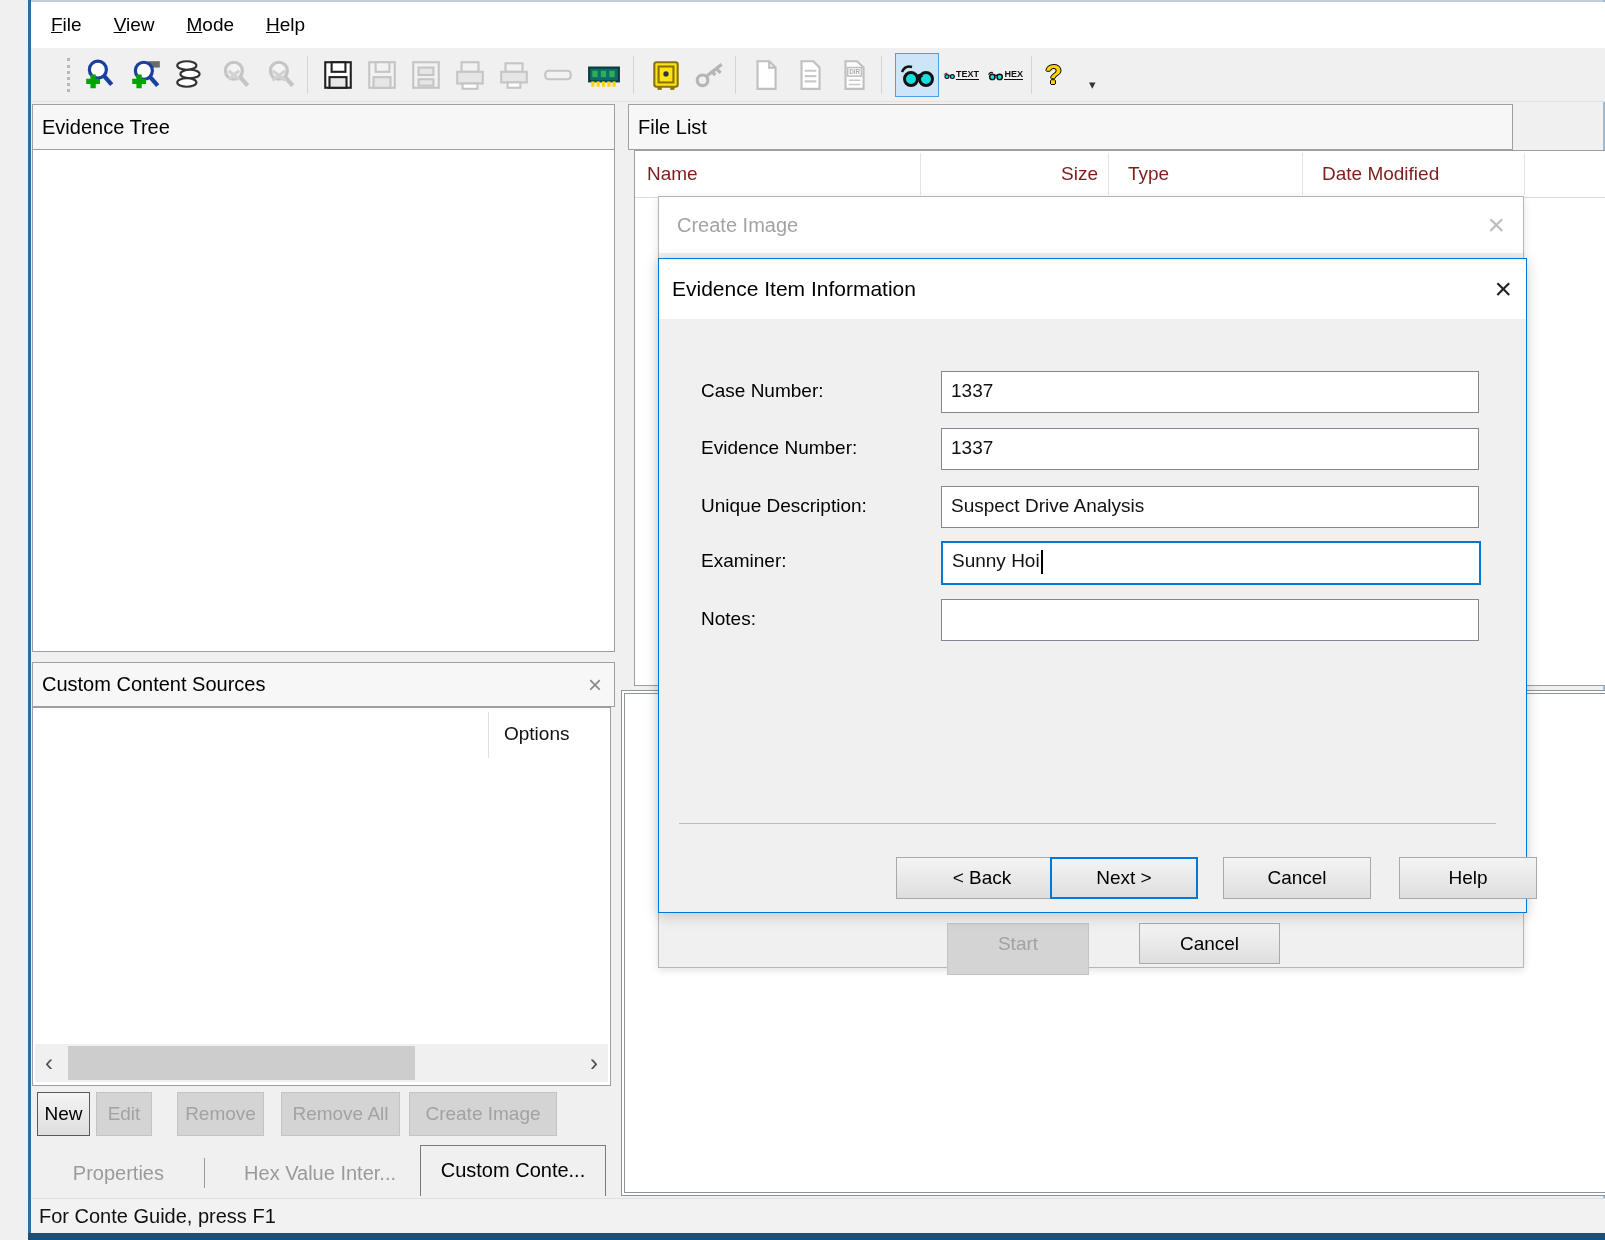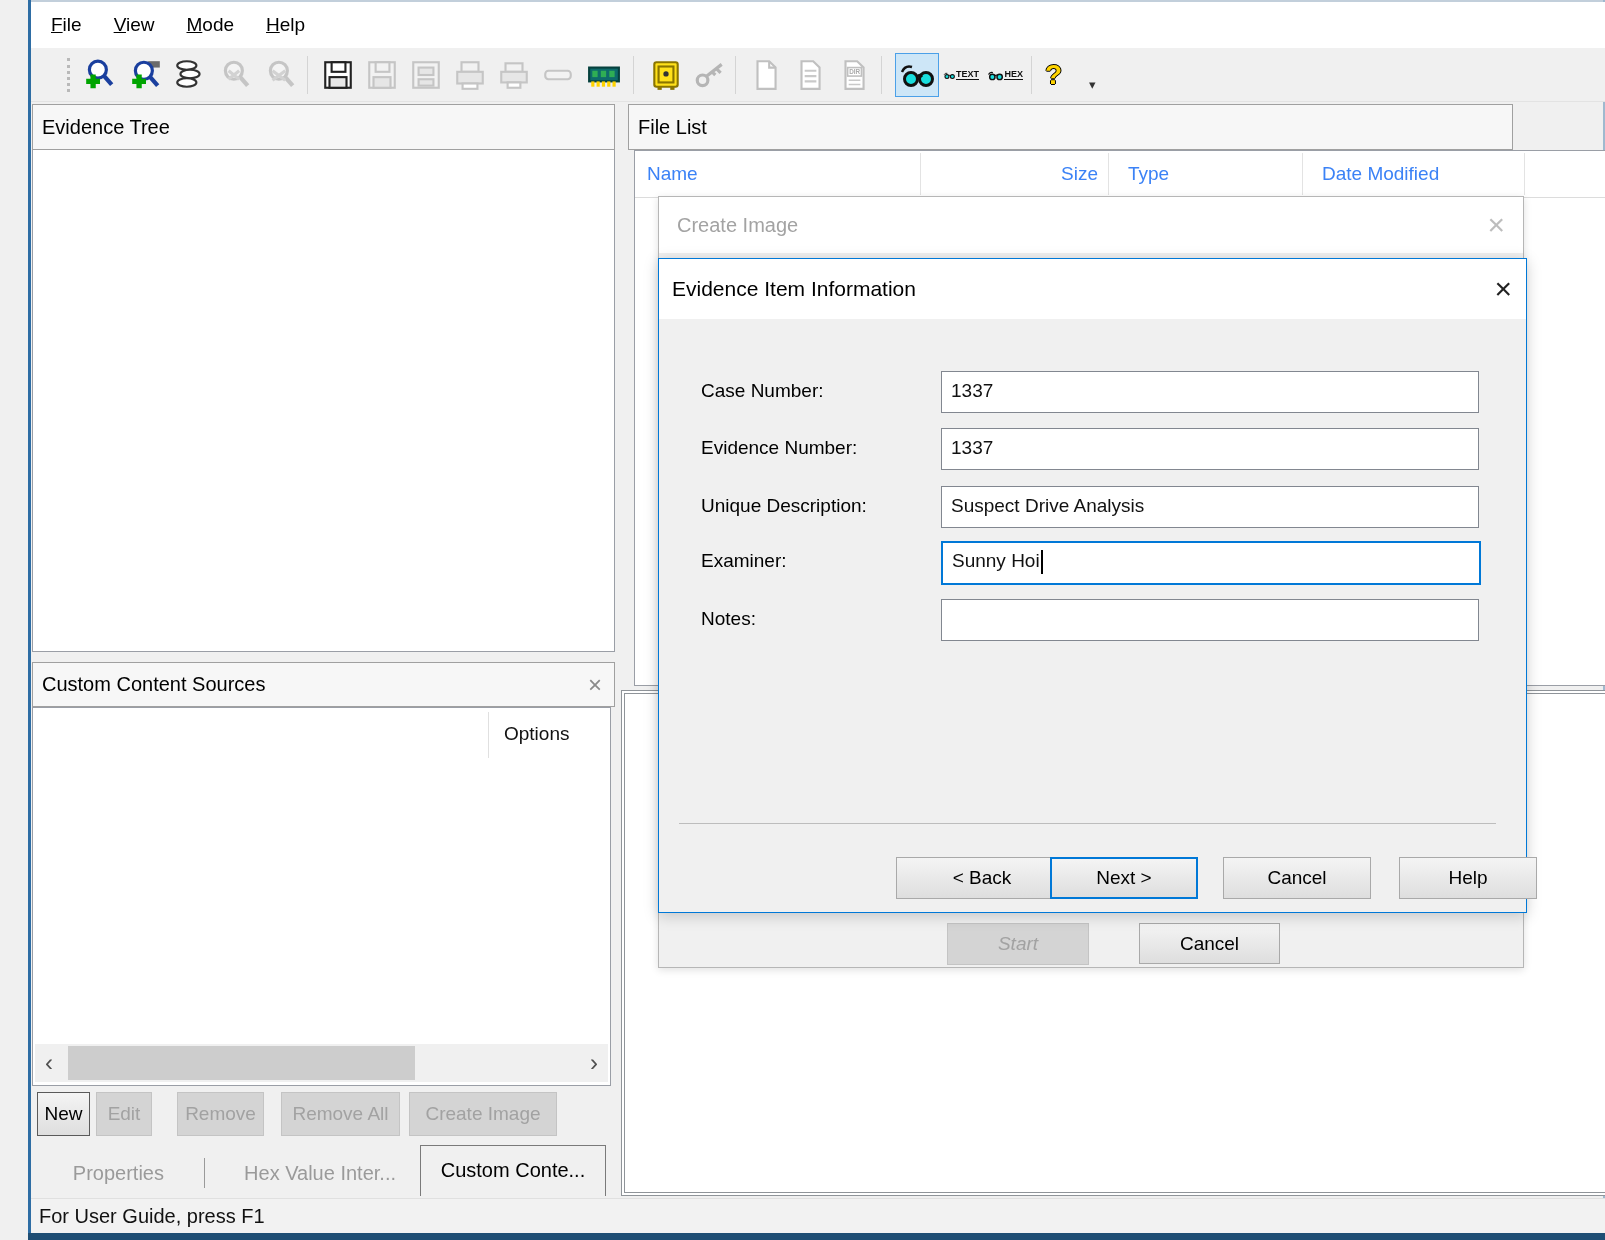--- a/index.html
+++ b/index.html
@@ -36,21 +36,21 @@
   .panel-hdr{background:#f7f7f7;border:1px solid #a0a0a0;font-size:20px;display:flex;align-items:center;
              padding-left:9px;color:#000;}
   .evtree-hdr{left:4px;top:104px;width:583px;height:46px;}
   .filelist-hdr{left:600px;top:104px;width:885px;height:46px;}
   .white-body{background:#ffffff;border:1px solid #9a9ea6;}
   .evtree-body{left:4px;top:150px;width:583px;height:502px;border-top:none;}
 
   
   .filelist-area{left:606px;top:150px;width:997px;height:536px;background:#fff;border:1px solid #9a9ea6;}
   .fl-colrow{left:0;top:0;width:100%;height:46px;background:#fff;border-bottom:1px solid #dcdcdc;font-size:19px;}
-  .fl-col{position:absolute;top:0;height:46px;line-height:46px;color:#3b82f6;}
+  .fl-col{position:absolute;top:0;height:46px;line-height:46px;color:#7f1d1d;}
   .fl-div{position:absolute;top:2px;width:1px;height:42px;background:#e3e3e3;}
 
   
   .viewer-panel{left:593px;top:690px;width:1009px;height:506px;background:#fff;border:4px double #8f9499;}
 
   
   .ccs-hdr{left:4px;top:662px;width:583px;height:45px;justify-content:space-between;padding-right:12px;}
   .ccs-x{font-size:24px;color:#8a8a8a;line-height:24px;}
   .ccs-body{left:4px;top:707px;width:579px;height:379px;background:#fff;border:1px solid #9a9ea6;}
   .ccs-colrow{position:absolute;left:0;top:0;width:100%;height:52px;font-size:19px;}
@@ -80,21 +80,21 @@
              display:flex;align-items:center;padding-left:8px;border-top:1px solid #e0e0e0;}
 
   
   .dialog{background:#f0f0f0;}
   .dlg-behind{left:630px;top:196px;width:866px;height:772px;border:1px solid #b6b6b6;
               box-shadow:0 2px 8px rgba(0,0,0,0.12);}
   .dlg-behind .titlebar{position:absolute;left:0;top:0;width:100%;height:56px;background:#ffffff;
         display:flex;align-items:center;justify-content:space-between;padding:0 18px;box-sizing:border-box;}
   .dlg-behind .title{font-size:20px;color:#a3a3a3;}
   .dlg-behind .close-x{font-size:30px;color:#bdbdbd;line-height:30px;}
-  .start-btn{left:260px;top:726px;width:142px;height:42px;line-height:39px;font-style:italic;}
+  .start-btn{left:260px;top:726px;width:142px;height:52px;line-height:39px;}
   .ci-cancel-btn{left:452px;top:726px;width:141px;height:41px;line-height:39px;}
 
   .dlg-active{left:630px;top:258px;width:869px;height:655px;border:1px solid #0078d7;
               box-shadow:0 3px 14px rgba(0,0,0,0.18);}
   .dlg-active .titlebar{position:absolute;left:0;top:0;width:100%;height:60px;background:#ffffff;
         display:flex;align-items:center;justify-content:space-between;padding:0 14px 0 13px;box-sizing:border-box;}
   .dlg-active .title{font-size:21px;color:#000;}
   .dlg-active .close-x{font-size:30px;color:#222;line-height:30px;}
 
   .fld-label{position:absolute;left:42px;height:40px;line-height:40px;font-size:19px;color:#000;}
@@ -343,21 +343,21 @@
   <div class="abs btn ccs-btn disabled" style="left:149px;width:87px">Remove</div>
   <div class="abs btn ccs-btn disabled" style="left:253px;width:119px">Remove All</div>
   <div class="abs btn ccs-btn disabled" style="left:381px;width:148px">Create Image</div>
 
   <span class="tab-label" style="left:44px;width:120px">Properties</span>
   <span class="tab-div"></span>
   <span class="tab-label" style="left:211px;width:185px">Hex Value Inter...</span>
   <div class="abs tab-active">Custom Conte...</div>
 
   <div class="abs statusbar">
-    <span>For User Guide, press F1</span>
+    <span>For Conte Guide, press F1</span>
   </div>
   <div class="abs bottom-strip"></div>
 
   <div class="abs dialog dlg-behind">
     <div class="titlebar">
       <span class="title">Create Image</span>
       <span class="close-x">×</span>
     </div>
     <div class="abs btn disabled start-btn">Start</div>
     <div class="abs btn ci-cancel-btn">Cancel</div>

